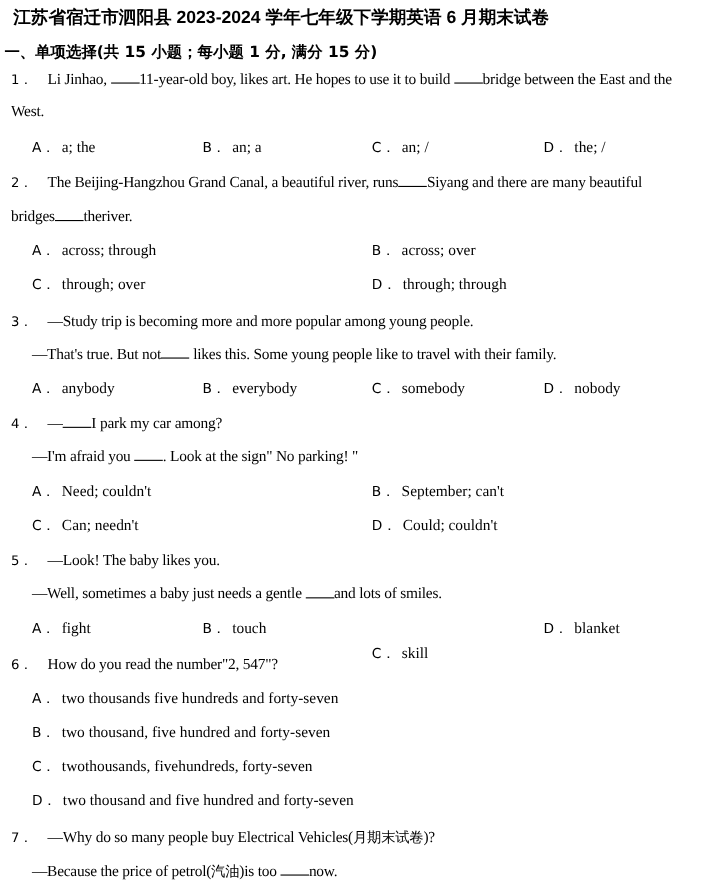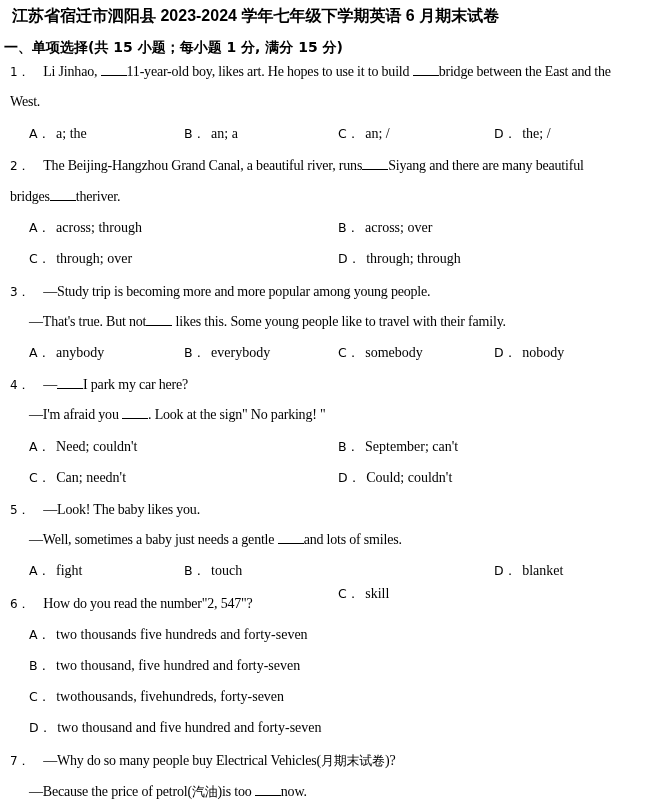--- a/index.html
+++ b/index.html
@@ -56,21 +56,21 @@
 <div class="line" style="left:10px;top:284px;">
   <span class="num">3．</span><span>—Study trip is becoming more and more popular among young people.</span>
 </div>
 <div class="line" style="left:29px;top:314px;"><span>—That's true. But not</span><span class="blank"></span><span> likes this. Some young people like to travel with their family.</span></div>
 <div class="opt" style="left:29px;top:345px;"><span class="letter">A．</span><span>anybody</span></div>
 <div class="opt" style="left:184px;top:345px;"><span class="letter">B．</span><span>everybody</span></div>
 <div class="opt" style="left:338px;top:345px;"><span class="letter">C．</span><span>somebody</span></div>
 <div class="opt" style="left:494px;top:345px;"><span class="letter">D．</span><span>nobody</span></div>
 
 <div class="line" style="left:10px;top:377px;">
-  <span class="num">4．</span><span>—</span><span class="blank"></span><span>I park my car here?</span>
+  <span class="num">4．</span><span>—</span><span class="blank"></span><span>I park my car among?</span>
 </div>
 <div class="line" style="left:29px;top:407px;"><span>—I'm afraid you </span><span class="blank"></span><span>. Look at the sign" No parking! "</span></div>
 <div class="opt" style="left:29px;top:439px;"><span class="letter">A．</span><span>Need; couldn't</span></div>
 <div class="opt" style="left:338px;top:439px;"><span class="letter">B．</span><span>September; can't</span></div>
 <div class="opt" style="left:29px;top:470px;"><span class="letter">C．</span><span>Can; needn't</span></div>
 <div class="opt" style="left:338px;top:470px;"><span class="letter">D．</span><span>Could; couldn't</span></div>
 
 <div class="line" style="left:10px;top:502px;">
   <span class="num">5．</span><span>—Look! The baby likes you.</span>
 </div>

